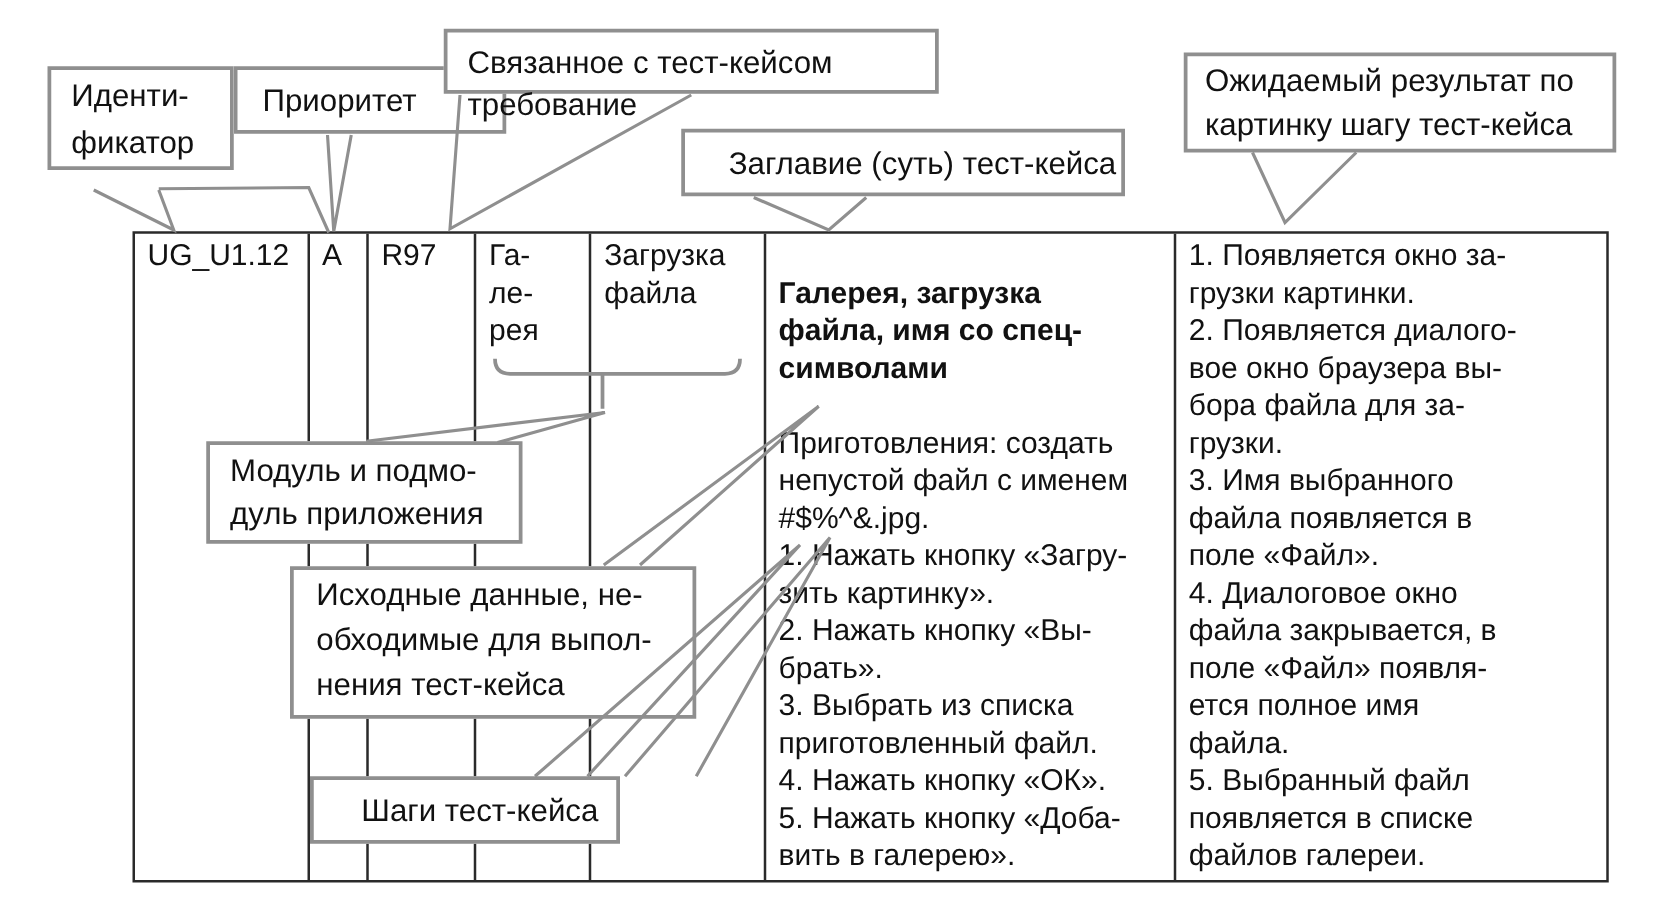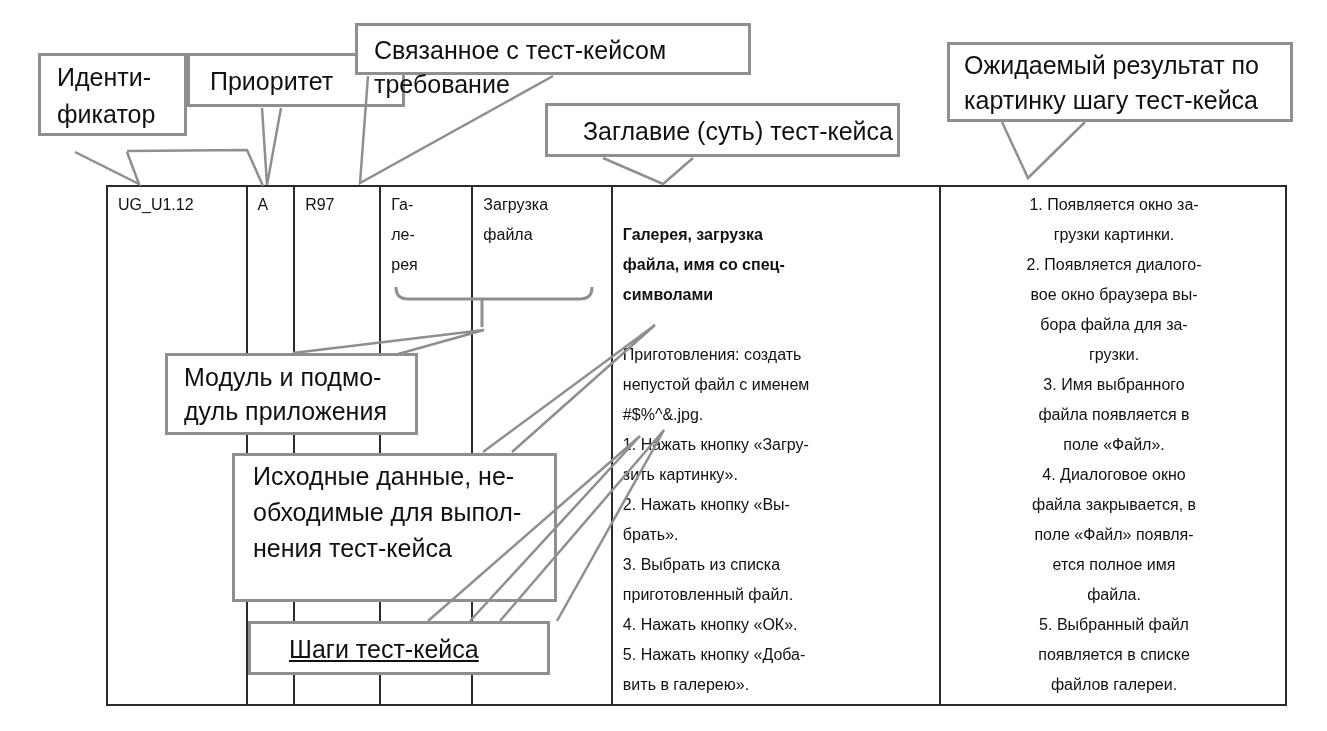--- a/index.html
+++ b/index.html
@@ -8,40 +8,40 @@
     position:relative;width:1327px;height:731px;background:#ffffff;overflow:hidden;
     font-family:"Liberation Sans", sans-serif;color:#111111;
   }
   
   .tc-table{
     position:absolute;left:106px;top:185px;width:1181px;height:521px;
     display:flex;flex-direction:row;border:2px solid #2a2a2a;z-index:1;background:#ffffff;
   }
   .tc-cell{
     height:100%;border-right:2px solid #2a2a2a;padding:3px 6px 0 10px;
-    font-size:16px;line-height:30px;white-space:pre-line;overflow:hidden;
+    font-size:24px;line-height:30px;white-space:pre-line;overflow:hidden;
   }
   .tc-cell:last-child{border-right:none;}
   .w-id{width:141px;} .w-pr{width:48px;} .w-req{width:87px;} .w-mod{width:93px;}
-  .w-sub{width:141px;} .w-title{width:332px;padding-right:8px;} .w-exp{width:348px;padding-right:8px;text-align:center;}
+  .w-sub{width:141px;} .w-title{width:332px;padding-right:8px;} .w-exp{width:348px;padding-right:8px;}
   .tc-title-bold{font-weight:700;white-space:pre-line;}
   .tc-steps{white-space:pre-line;}
   
   .callout{
     position:absolute;background:#ffffff;border:3px solid #8f8f8f;z-index:2;
     font-size:25px;line-height:34px;white-space:pre-line;color:#111111;
   }
   .co-identifier{left:38px;top:53px;width:149px;height:83px;padding:3px 4px 0 16px;line-height:37px;}
   .co-priority{left:187px;top:53px;width:218px;height:54px;padding:8px 4px 0 20px;}
   .co-requirement{left:355px;top:23px;width:396px;height:52px;padding:7px 4px 0 16px;}
   .co-title{left:545px;top:103px;width:355px;height:54px;padding:8px 4px 0 18px;text-align:right;}
   .co-expected{left:947px;top:42px;width:346px;height:80px;padding:3px 4px 0 14px;line-height:35px;}
   .co-module{left:165px;top:353px;width:253px;height:82px;padding:4px 4px 0 16px;}
-  .co-test-data{left:232px;top:453px;width:325px;height:149px;padding:2px 4px 0 18px;line-height:36px;}
-  .co-steps{left:248px;top:621px;width:302px;height:54px;padding:8px 4px 0 38px;text-decoration:underline;}
+  .co-test-data{left:232px;top:453px;width:325px;height:122px;padding:2px 4px 0 18px;line-height:36px;}
+  .co-steps{left:248px;top:621px;width:248px;height:54px;padding:8px 4px 0 38px;}
   
   .leaders{position:absolute;left:0;top:0;z-index:3;pointer-events:none;}
   .leaders polyline, .leaders path{fill:none;stroke:#8f8f8f;stroke-width:2.5;stroke-linejoin:miter;stroke-linecap:butt;}
   .leaders path.brace{stroke-width:3;}
 </style>
 </head>
 <body>
 
 <div class="stage">
 

